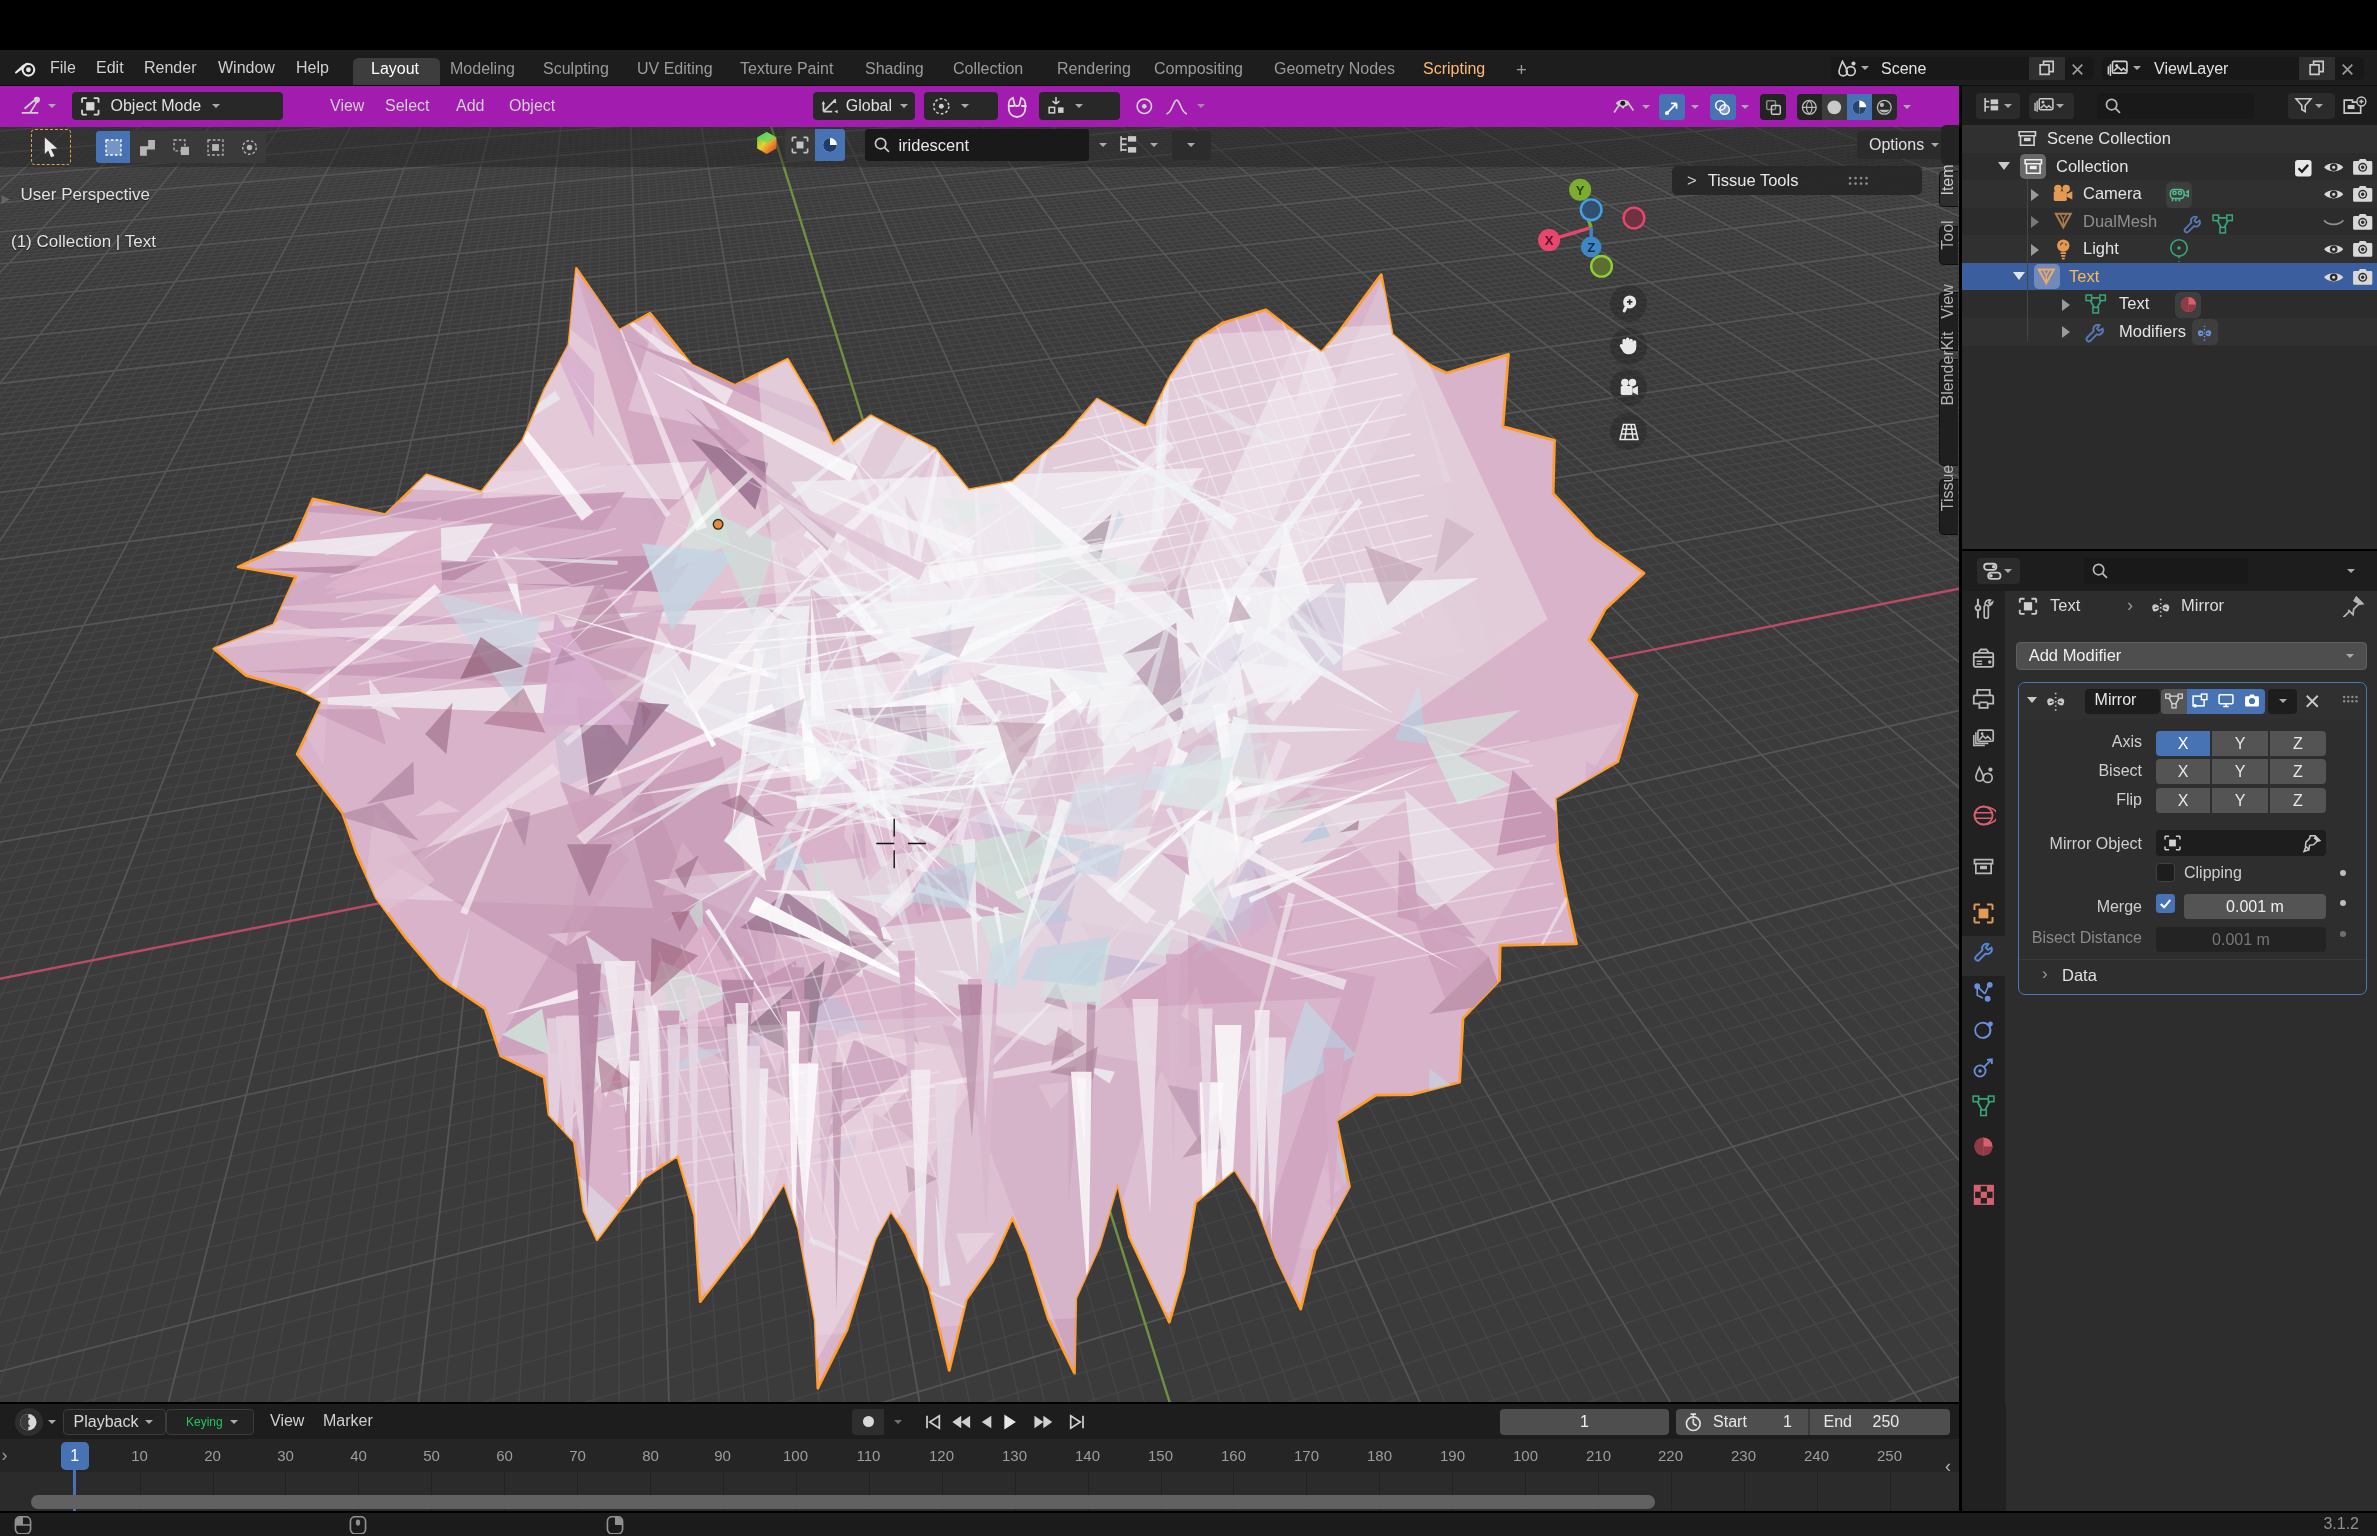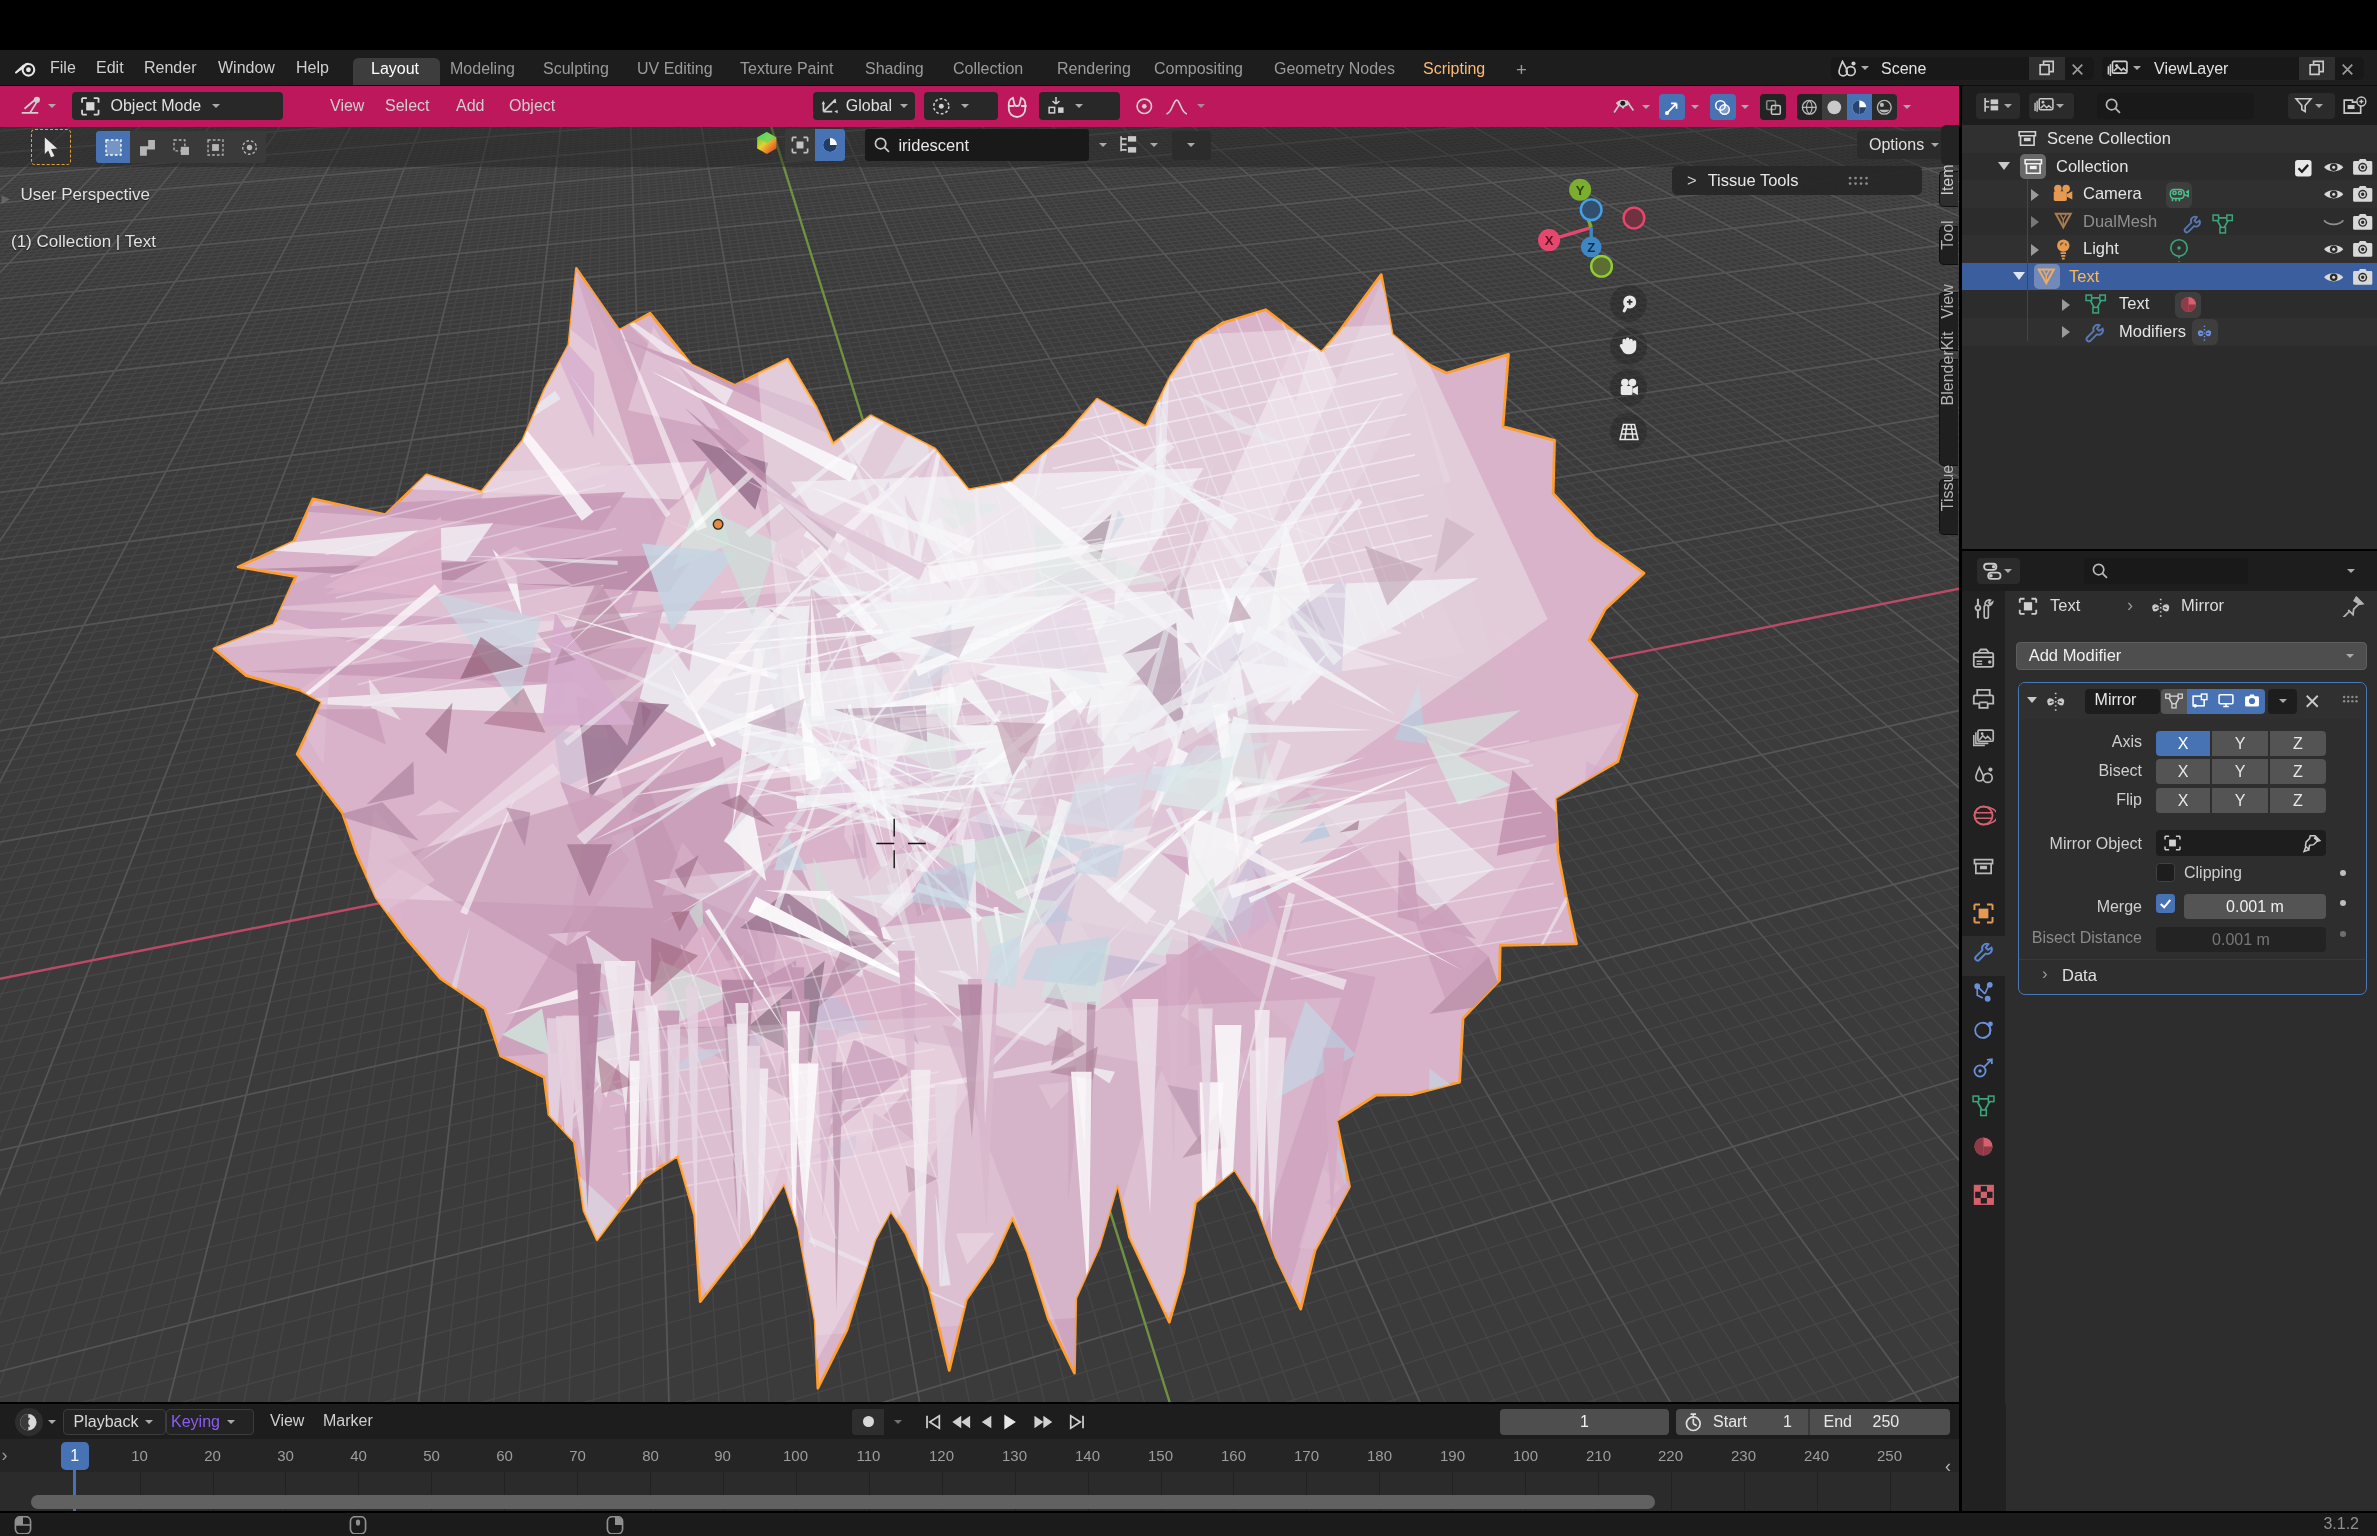--- a/index.html
+++ b/index.html
@@ -1305,21 +1305,21 @@
 <polygon points="1705,1118 1794,1099 1776,1182 1687,1169" fill="#cfe2de" fill-opacity="0.74"></polygon>
 <polygon points="1100,520 2050,470 2250,900 1750,1250 1150,1150" fill="#f4f4f7" fill-opacity="0.38"></polygon>
 <polygon points="900,1500 1950,1450 1800,1900 1050,1950" fill="#f2ecf2" fill-opacity="0.22"></polygon>
 </g>
   <circle cx="1044" cy="762" r="7" fill="#e78a3a" stroke="#2a2a2a" stroke-width="2"></circle>
   <g stroke="#111" stroke-width="2">
         <path d="M1300 1190 v26 M1300 1236 v26 M1274 1226 h26 M1320 1226 h26" fill="none"></path>
       </g>
   </svg>
 
-  <div class="abs" style="left:0;top:0;width:1959px;height:41px;background:#be185d;">
+  <div class="abs" style="left:0;top:0;width:1959px;height:41px;background:#a21caf;">
     <svg class="abs" style="left:19px;top:9px" width="27.5" height="23.4" viewBox="0 0 40 34">
       <path d="M4 26 h24 M8 20 l14 -12 M16 26 l10 -16" stroke="#cfcfcf" stroke-width="2.6" fill="none"></path>
       <circle cx="26" cy="7" r="4.5" fill="#cfcfcf"></circle>
     </svg>
     <div class="chevs abs" style="left:48px;top:18px"></div>
     <div class="pill abs" style="left:72px;top:6.2px;width:211px;height:27.5px;background:#282828;">
       <svg style="margin-left:8.3px" width="20.6" height="20.6" viewBox="0 0 30 30">
         <path d="M3 3 h7 M3 3 v7 M27 3 h-7 M27 3 v7 M3 27 h7 M3 27 v-7 M27 27 h-7 M27 27 v-7" stroke="#d8d8d8" stroke-width="2.6" fill="none"></path>
         <rect x="9" y="9" width="12" height="12" fill="#d8d8d8"></rect>
       </svg>
@@ -2040,21 +2040,21 @@
           <path d="M17 9 a6.5 6.5 0 0 0 0 12" fill="none" stroke="#3a3a3a" stroke-width="2.4"></path>
         </svg>
     </div>
     <div class="chevs" style="margin-left:5.5px"></div>
   </div>
   <div class="pill abs row" style="left:63px;top:4.8px;width:103px;height:26px;background:#232323;border:0.7px solid #3c3c3c">
     <div style="margin-left:9.6px;font-size:16px;color:#d8d8d8">Playback</div>
       <div class="chevs" style="margin-left:6.9px"></div>
   </div>
   <div class="pill abs row" style="left:166px;top:4.8px;width:88px;height:26px;background:#232323;border:0.7px solid #3c3c3c">
-    <div style="margin-left:4px;font-size:16px;color:#8b5cf6">Keying</div>
+    <div style="margin-left:19px;font-size:12px;color:#22c55e">Keying</div>
       <div class="chevs" style="margin-left:6.9px"></div>
   </div>
   <div class="abs menu" style="left:270px;top:8.3px">View</div>
   <div class="abs menu" style="left:323px;top:8.3px">Marker</div>
 
   <div class="abs row" style="left:852px;top:4.8px">
     <div style="width:32px;height:26px;background:#2e2e2e;border-radius:4.1px 0 0 4.1px;display:flex;align-items:center;justify-content:center">
       <div style="width:11px;height:11px;border-radius:50%;background:#d8d8d8"></div>
     </div>
     <div style="width:27.5px;height:26px;display:flex;align-items:center;justify-content:center">

